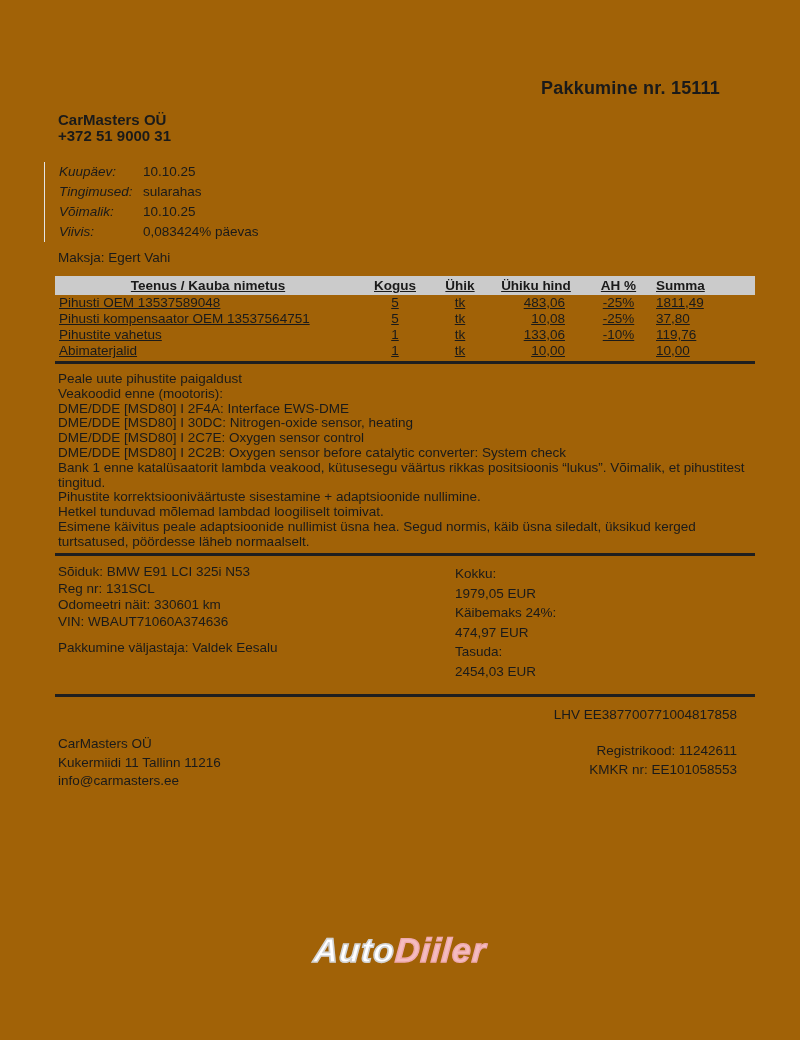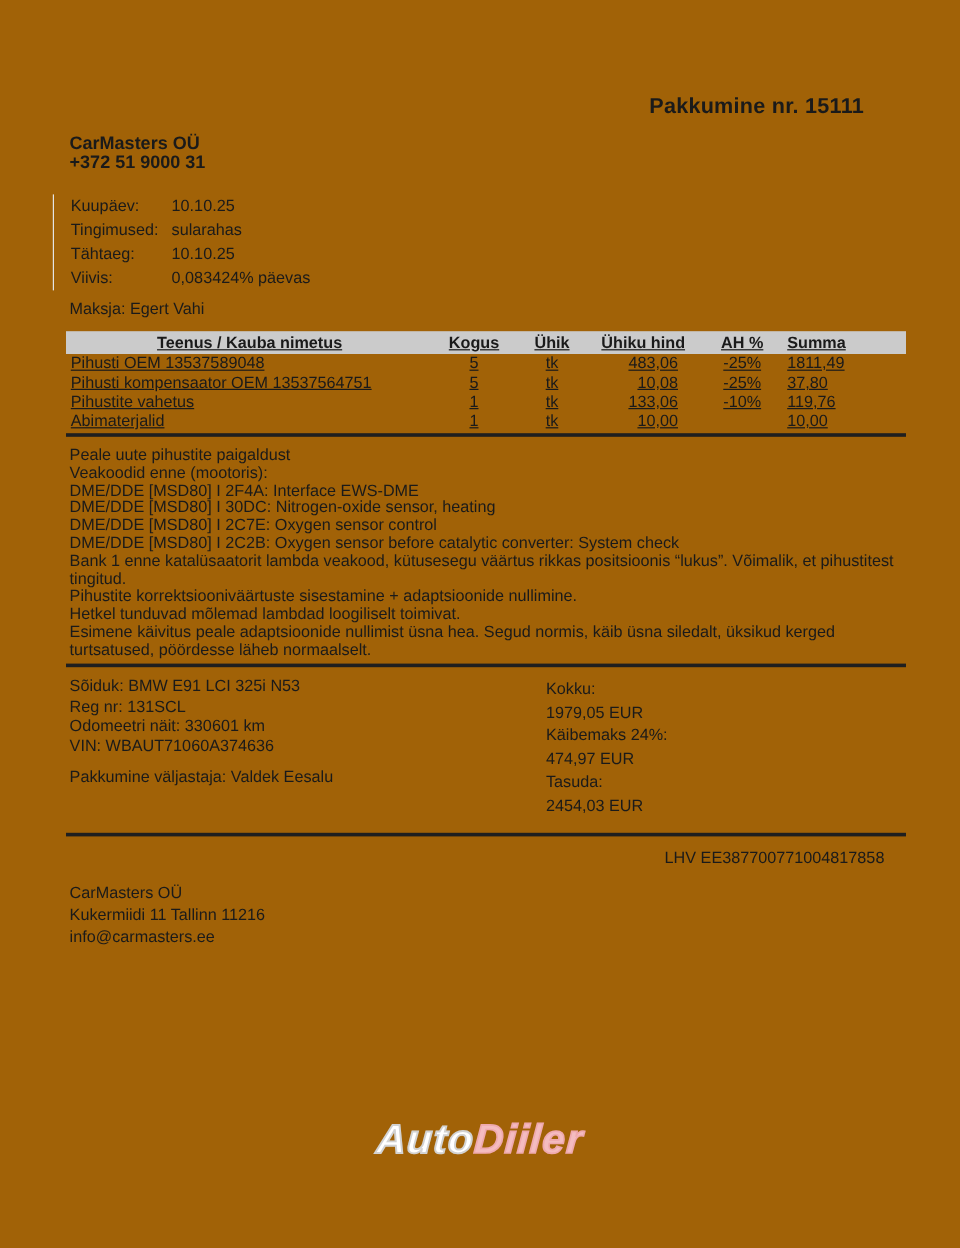--- a/index.html
+++ b/index.html
@@ -33,21 +33,21 @@
   }
 
   .details-block {
     position: absolute;
     top: 162px;
     left: 44px;
     padding-left: 14px;
     border-left: 1px solid #e4e4e4;
   }
   .details-row { display: flex; line-height: 20px; }
-  .details-row .lbl { width: 84px; }
+  .details-row .lbl { width: 84px; font-style: italic; }
 
   .payer-line { position: absolute; top: 250px; left: 58px; }
 
   .items-table { position: absolute; top: 276px; left: 55px; width: 700px; border-bottom: 3px solid #1f1f1f; padding-bottom: 2px; }
   .t-row { display: flex; line-height: 16px; text-decoration: underline; }
   .t-head { background: #cbcbcb; font-weight: bold; line-height: 19px; }
   .c-name  { width: 306px; text-align: left; padding-left: 4px; }
   .t-head .c-name { text-align: center; padding-left: 0; }
   .c-qty   { width: 68px;  text-align: center; }
   .c-unit  { width: 62px;  text-align: center; }
@@ -113,21 +113,21 @@
   <div class="details-block">
     <div class="details-row">
       <span class="lbl">Kuupäev:</span>
       <span>10.10.25</span>
     </div>
     <div class="details-row">
       <span class="lbl">Tingimused:</span>
       <span>sularahas</span>
     </div>
     <div class="details-row">
-      <span class="lbl">Tähtaeg:</span>
+      <span class="lbl">Võimalik:</span>
       <span>10.10.25</span>
     </div>
     <div class="details-row">
       <span class="lbl">Viivis:</span>
       <span>0,083424% päevas</span>
     </div>
   </div>
 
   <div class="payer-line">Maksja: Egert Vahi</div>
 
@@ -216,18 +216,22 @@
   <div class="divider divider-2"></div>
 
   <div class="bank-line">LHV EE387700771004817858</div>
 
   <div class="footer-left">
     <div>CarMasters OÜ</div>
     <div>Kukermiidi 11 Tallinn 11216</div>
     <div>info@carmasters.ee</div>
   </div>
 
+  <div class="footer-right">
+    <div>Registrikood: 11242611</div>
+    <div>KMKR nr: EE101058553</div>
+  </div>
 
   <div class="watermark">
     <span class="wm-auto">Auto</span><span class="wm-diiler">Diiler</span>
   </div>
 
 </div>
 
 </body></html>

